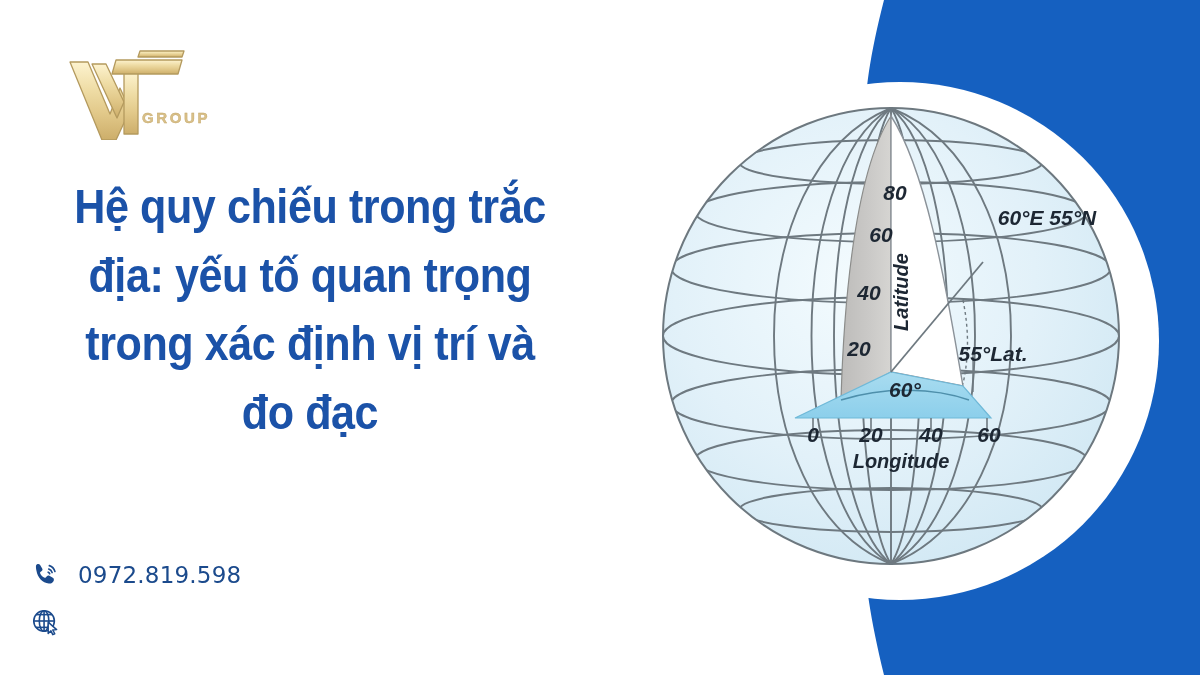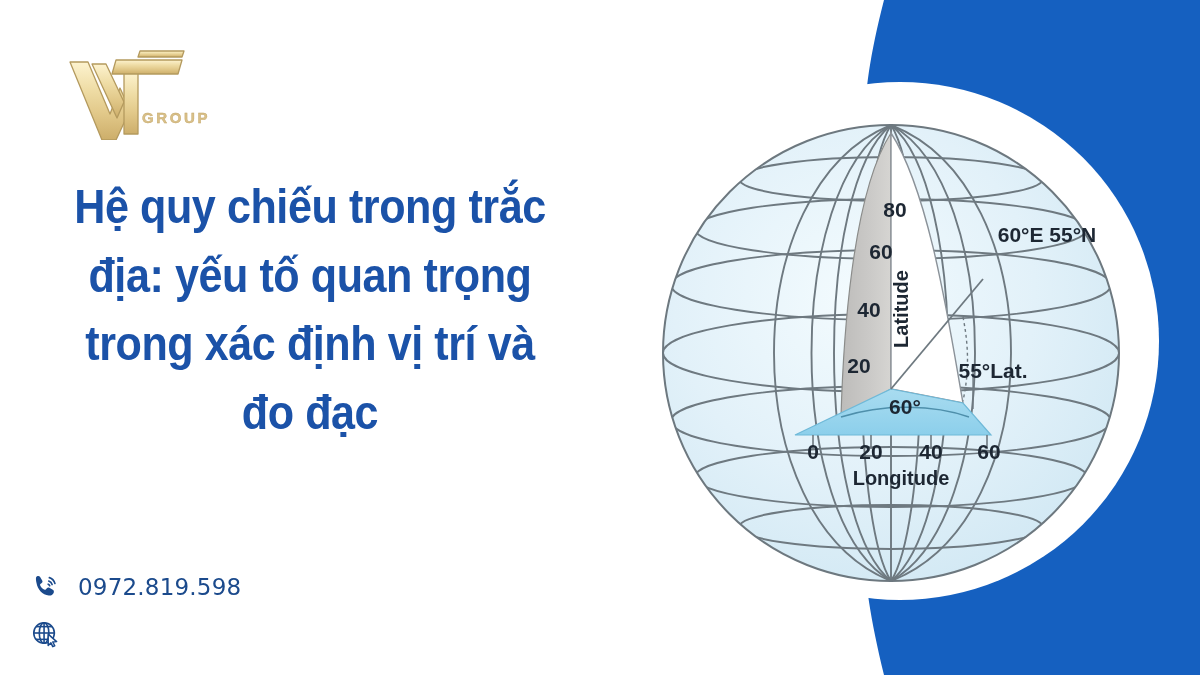--- a/index.html
+++ b/index.html
@@ -51,21 +51,21 @@
     transform: scaleX(0.88);
     transform-origin: 50% 0;
     text-shadow: 0 0 1px rgba(255,255,255,0.9);
   }
   .headline .ln { display: block; white-space: nowrap; }
 
   
   .contact {
     position: absolute;
     left: 26px;
-    top: 564px;
+    top: 552px;
     width: 440px;
     text-align: right;
   }
   .contact-row {
     display: flex;
     align-items: center;
     height: 46px;
   }
   .contact-icon {
     width: 38px;
@@ -81,23 +81,24 @@
     font-size: 23px;
     font-family: "DejaVu Sans", sans-serif;
     letter-spacing: 0.2px;
     white-space: nowrap;
   }
 
   
   .globe-wrap {
     position: absolute;
     left: 655px;
-    top: 117px;
+    top: 100px;
     width: 472px;
     height: 472px;
+    font-style: italic;
   }
   .globe-wrap svg { display: block; }
 </style>
 </head>
 <body>
 
 <div id="canvas">
 
   <svg class="blue-shape" viewBox="0 0 1200 675" width="1200" height="675" aria-hidden="true">
     <defs>

